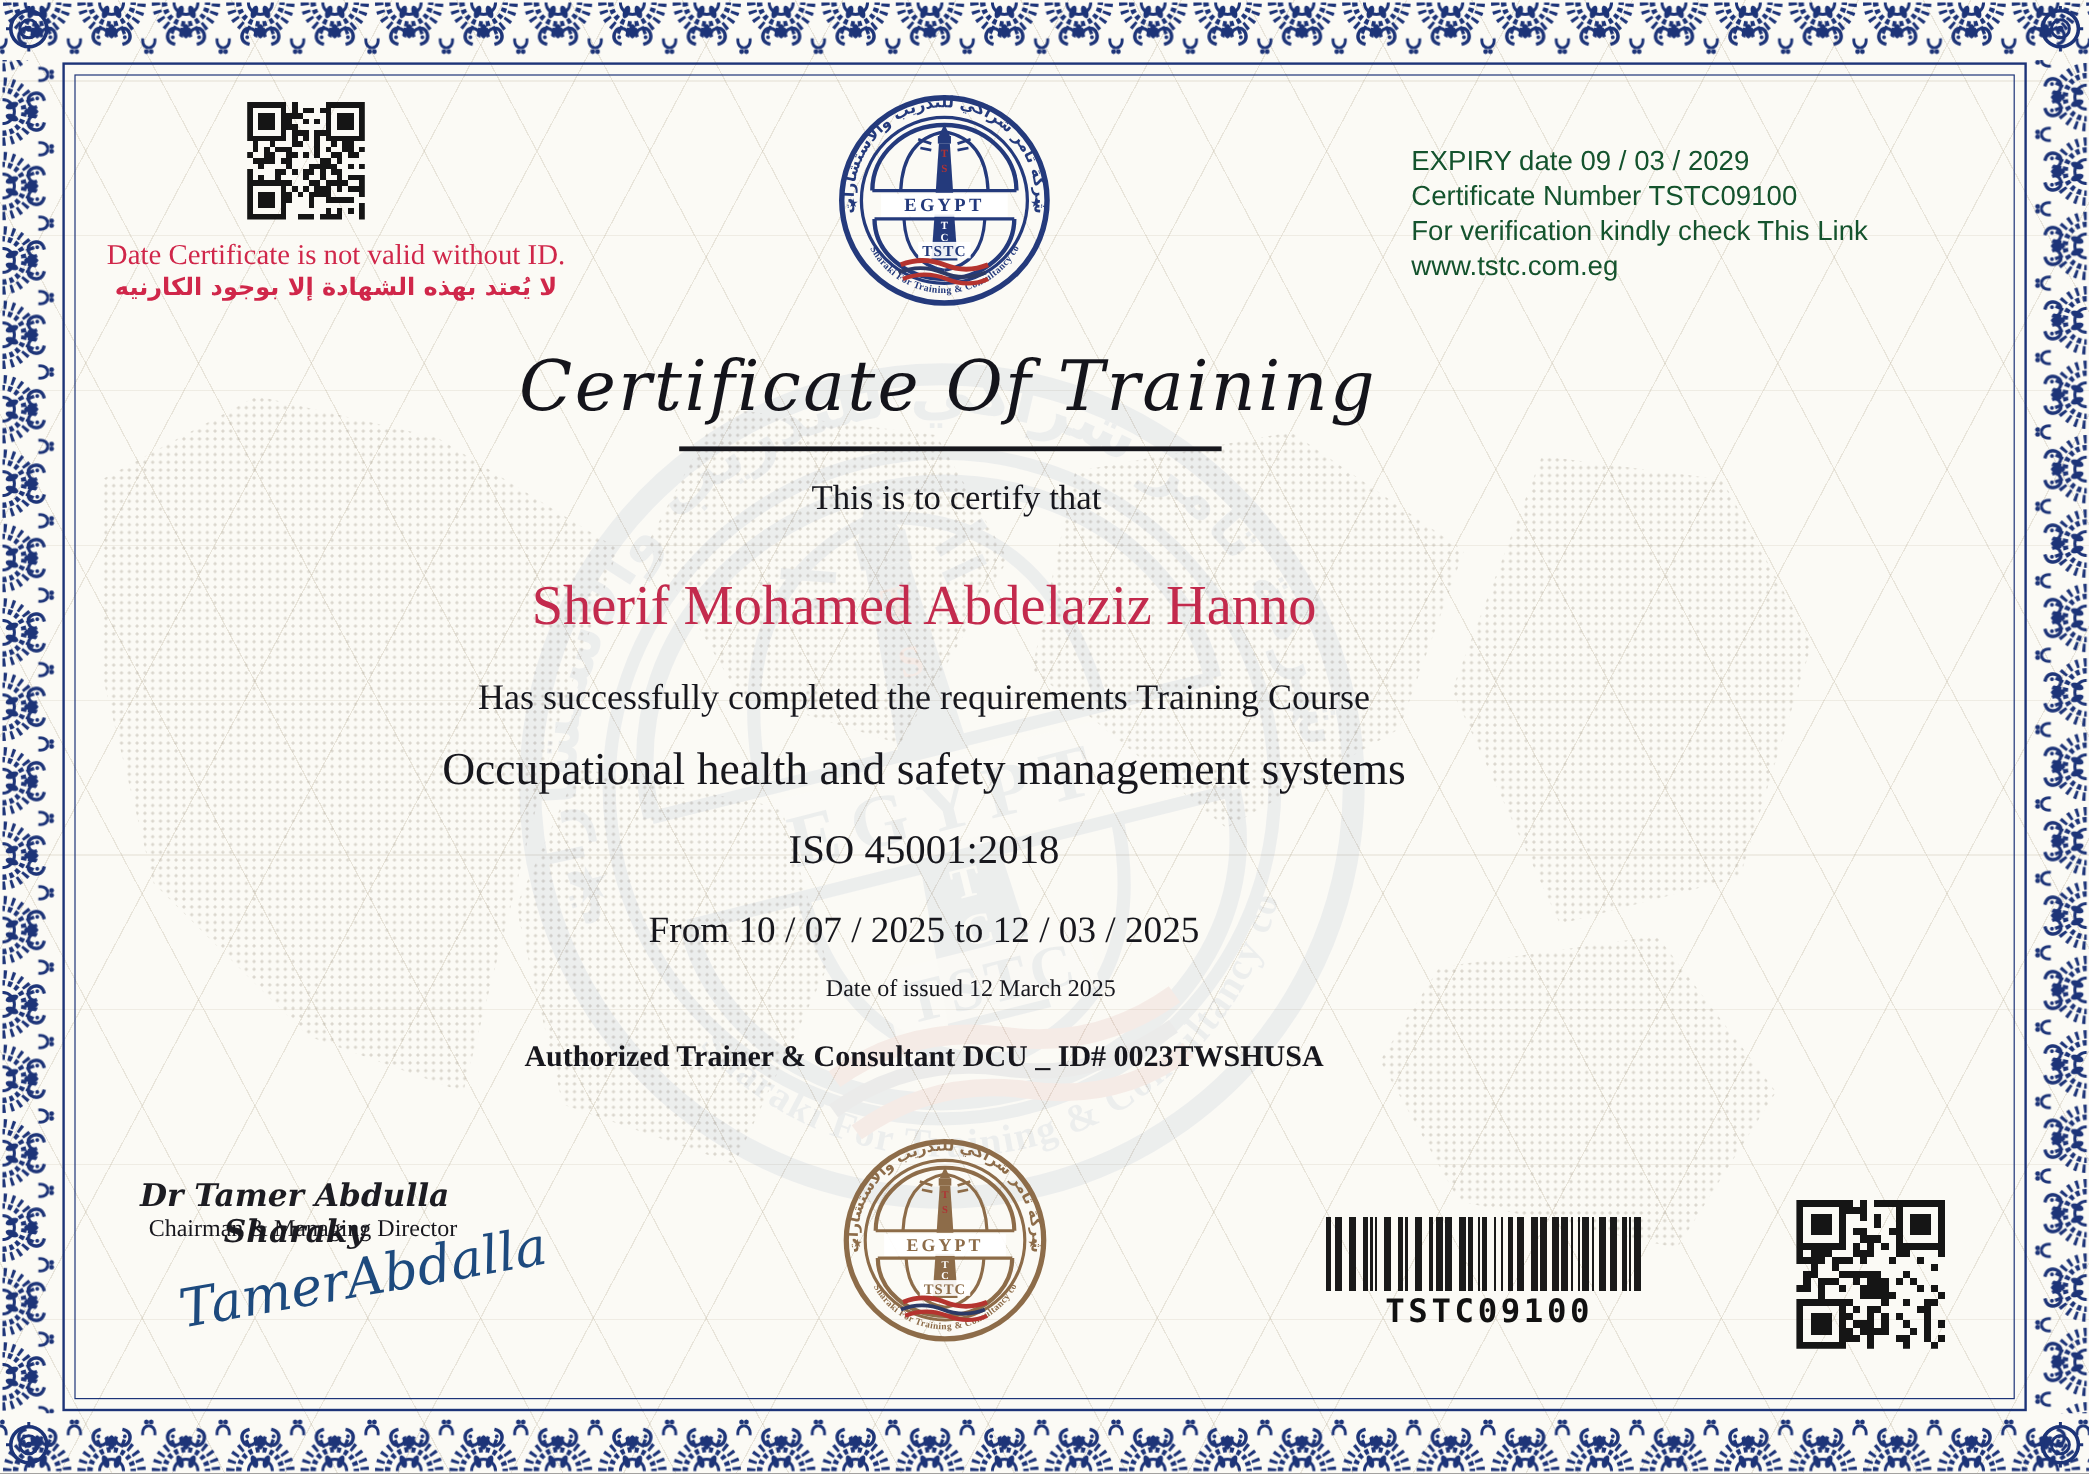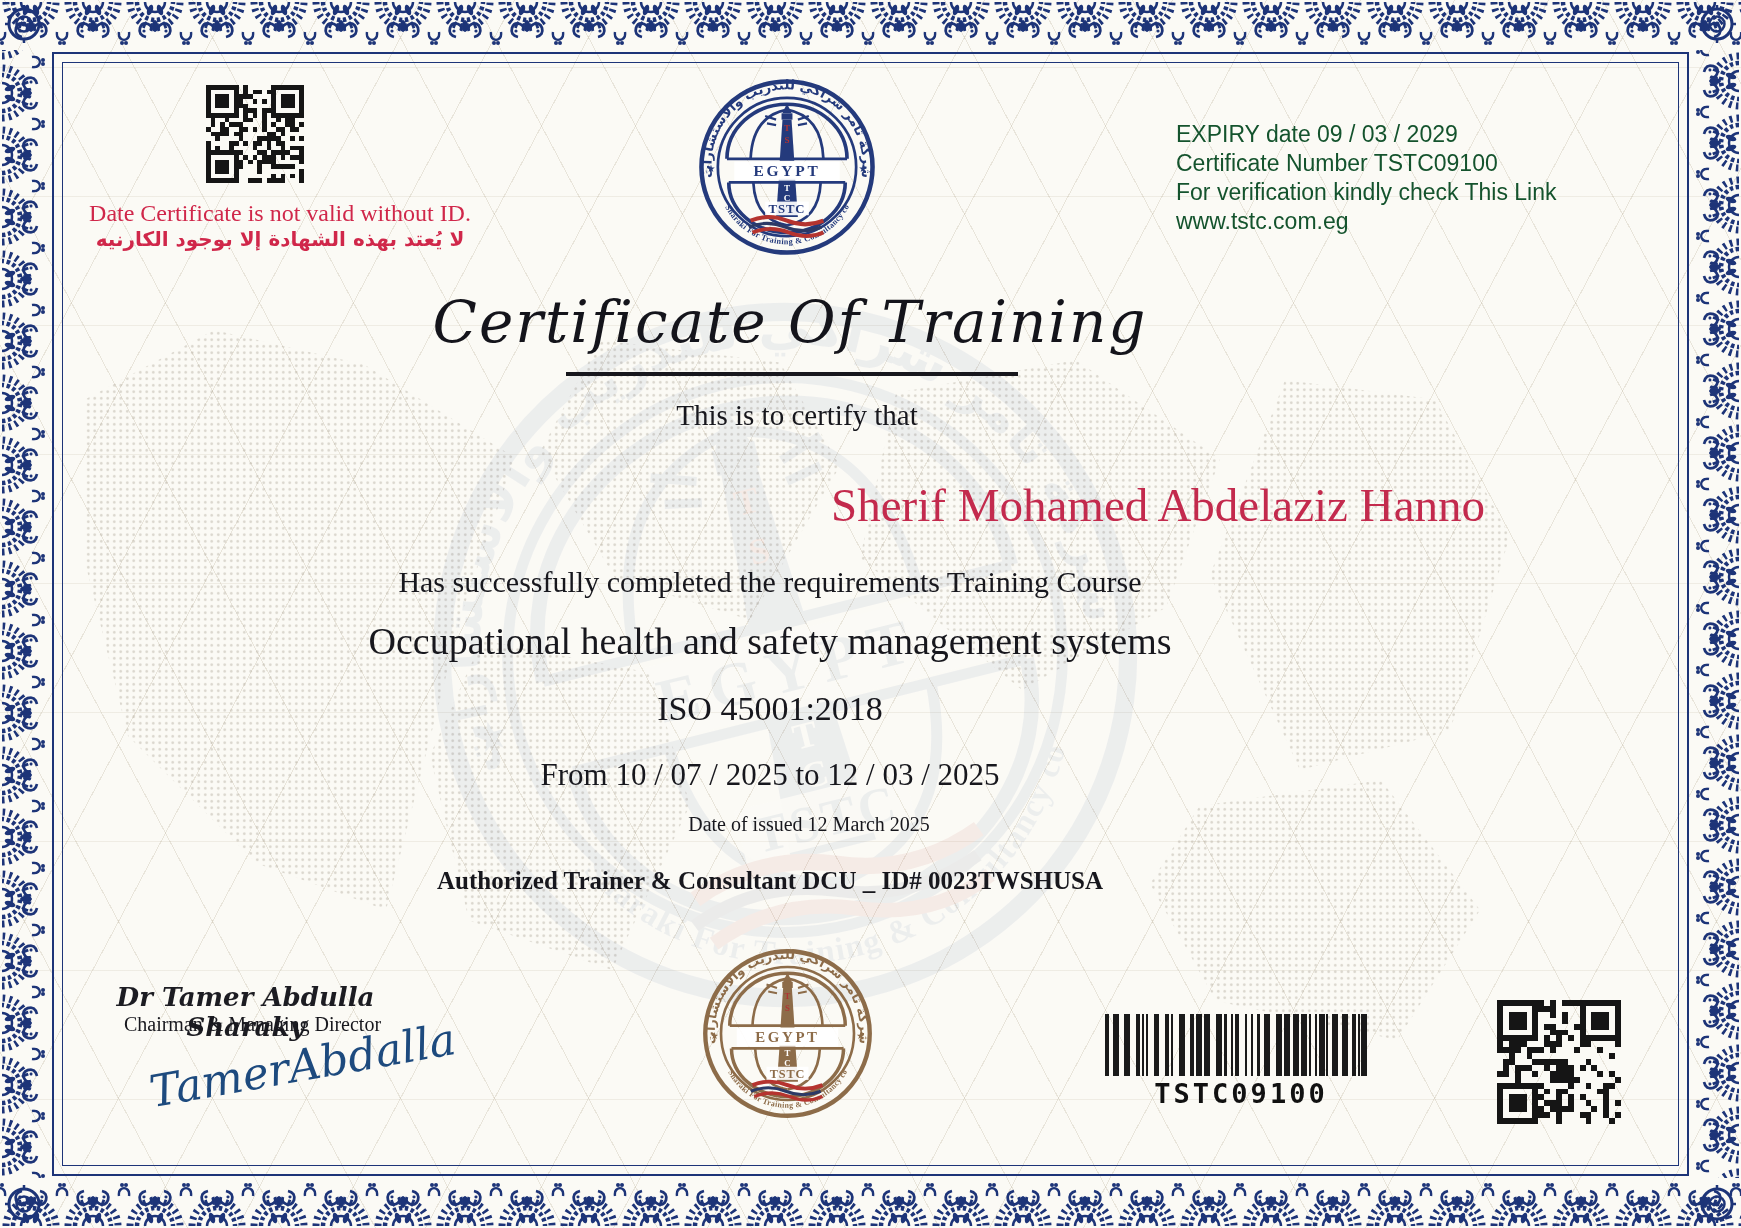--- a/index.html
+++ b/index.html
@@ -19,21 +19,21 @@
   .bs-top{left:0;top:0}.bs-bottom{left:0;bottom:0}.bs-left{left:0;top:50px}.bs-right{right:0;top:50px}
   .corner{position:absolute;color:#1d3478;}
   .c-tl{left:2px;top:2px}.c-tr{right:2px;top:2px}.c-bl{left:2px;bottom:2px}.c-br{right:2px;bottom:2px}
   .frame-outer{position:absolute;inset:52px;border:2.5px solid #1d3478;pointer-events:none;}
   .frame-inner{position:absolute;inset:62px;border:1.5px solid #1d3478;pointer-events:none;}
   .cline{position:absolute;left:55px;width:1430px;text-align:center;color:#17171d;}
   .title{position:absolute;left:75px;width:1430px;text-align:center;font-family:"DejaVu Serif",serif;
          font-style:italic;font-size:58px;letter-spacing:2px;color:#14141b;top:288px;}
   .title-rule{position:absolute;left:566px;top:372px;width:452px;height:3.5px;background:#17171d;}
   .certify{top:399px;font-size:29px;padding-left:27px;}
-  .name{top:478px;font-size:47px;color:#c32a4d;text-align:right;}
+  .name{top:478px;font-size:47px;color:#c32a4d;}
   .completed{top:565px;font-size:30px;}
   .course{top:619px;font-size:38px;}
   .iso{top:690px;font-size:34px;}
   .dates{top:757px;font-size:31px;}
   .issued{top:813px;font-size:20px;padding-left:39px;}
   .authorized{top:867px;font-size:25px;font-weight:600;}
   .qr{position:absolute;}
   .qr svg{width:100%;height:100%;}
   .qr1{left:206px;top:85px;width:98px;height:98px;}
   .qr2{left:1497px;top:1000px;width:124px;height:124px;}

